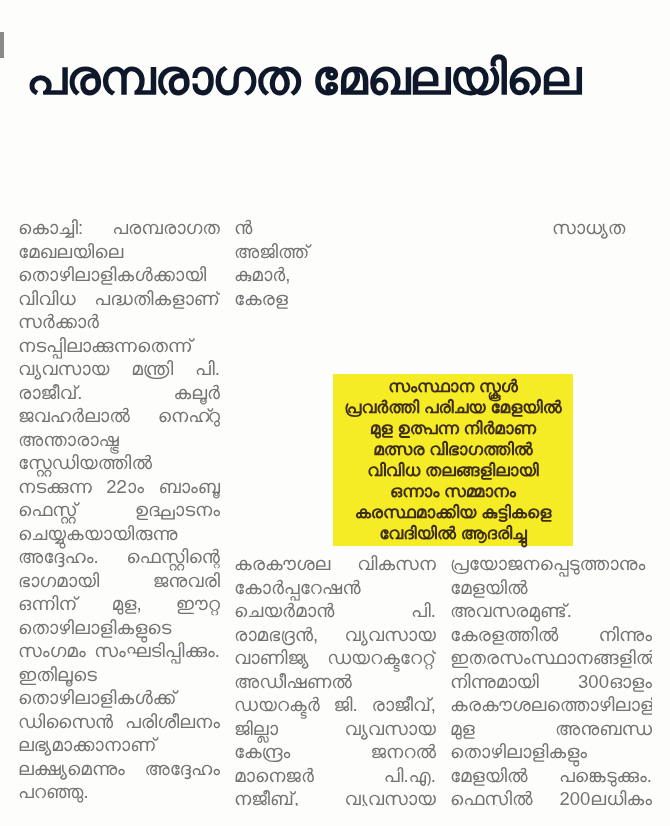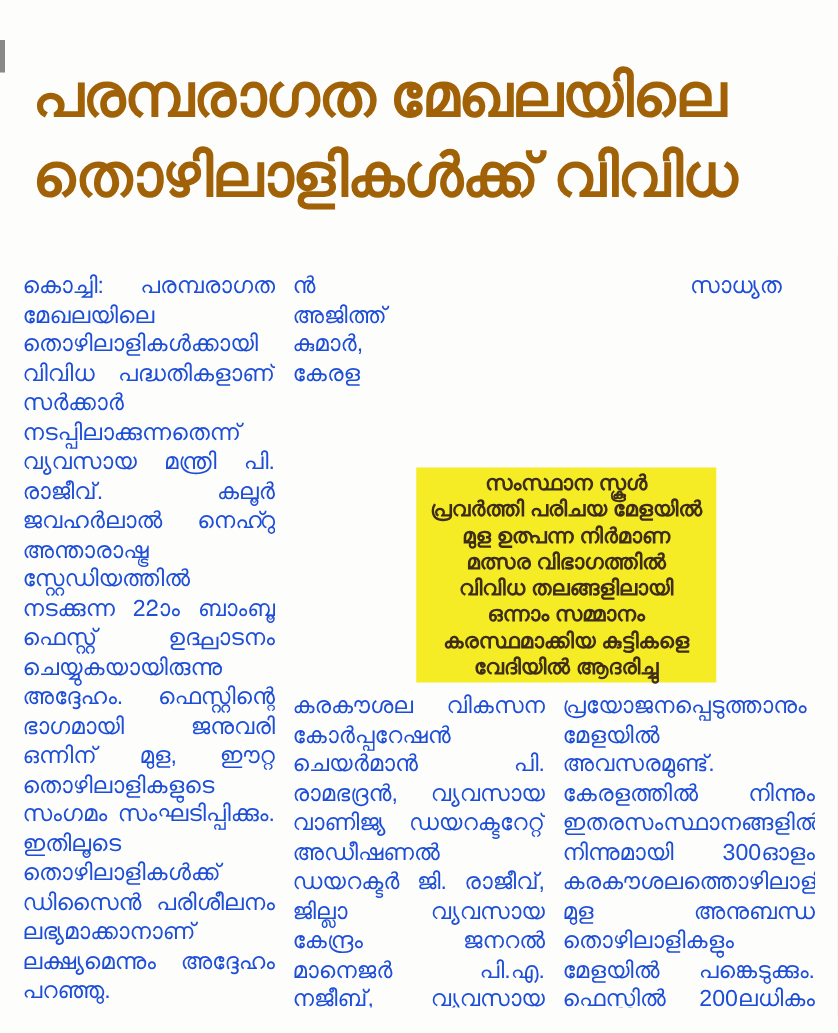--- a/index.html
+++ b/index.html
@@ -35,21 +35,21 @@
     width:634px; height:600px;
     display:flex;
     gap:14px;
   }
   .col{
     width:202px;
     flex:0 0 202px;
     font-size:18.5px;
     line-height:23.5px;
     text-align:justify;
-    color:#1d4ed8;
+    color:#737373;
     overflow:hidden;
     height:590px;
   }
   .col p{margin:0;}
   .col p + p{text-indent:18px;}
   
   .spacer-right{
     float:right;
     width:104px;
     height:184px;
@@ -92,23 +92,22 @@
     opacity:.55;
   }
 </style>
 </head>
 <body>
 
 <div class="article" style="background: rgb(253, 253, 251);">
 
   <div class="scan-mark"></div>
 
-  <h1 class="headline" style="color: #a16207;">
+  <h1 class="headline" style="color: #0f172a;">
     <span class="hl-line">പരമ്പരാഗത മേഖലയിലെ</span>
-    <span class="hl-line">തൊഴിലാളികൾക്ക് വിവിധ</span>
   </h1>
 
   <div class="body-grid">
 
     <div class="col">
       <p>കൊച്ചി: പരമ്പരാഗത മേഖലയിലെ തൊഴിലാളികൾക്കായി വിവിധ പദ്ധതികളാണ് സർക്കാർ നടപ്പിലാക്കുന്നതെന്ന് വ്യവസായ മന്ത്രി പി. രാജീവ്. കലൂർ ജവഹർലാൽ നെഹ്റു അന്താരാഷ്ട്ര സ്റ്റേഡിയത്തിൽ നടക്കുന്ന 22ാം ബാംബൂ ഫെസ്റ്റ് ഉദ്ഘാടനം ചെയ്യുകയായിരുന്നു അദ്ദേഹം. ഫെസ്റ്റിന്റെ ഭാഗമായി ജനുവരി ഒന്നിന് മുള, ഈറ്റ തൊഴിലാളികളുടെ സംഗമം സംഘടിപ്പിക്കും. ഇതിലൂടെ തൊഴിലാളികൾക്ക് ഡിസൈൻ പരിശീലനം ലഭ്യമാക്കാനാണ് ലക്ഷ്യമെന്നും അദ്ദേഹം പറഞ്ഞു.</p>
       <p>ടി.ജെ. വിനോദ് എംഎൽഎ അധ്യക്ഷനായി. വ്യവസായ പ്രിൻസിപ്പൽ സെക്രട്ടറി എ.പി.എം. മുഹമ്മദ് ഹനീഷ് ആമുഖ പ്രഭാഷണം നടത്തി. വ്യവസായ സ്റ്റാൻഡിങ് കമ്മിറ്റി ചെയർമാൻ തിരുച്ചി ശിവ എംപി മുഖ്യാതിഥിയായി. ജില്ലാ കലക്ടർ ജി. പ്രിയങ്ക, ഓഫിസർ ഓൺ സ്പെഷ്യൽ ഡ്യൂട്ടി (വ്യവസായം) ആനി ജൂല തോമസ്, നാഷണൽ ബാംബൂ മിഷൻ ഡയറക്ടർ ഡോ. പ്രഭാത് കുമാർ, ബോർഡ് ഫോർ പബ്ലിക് സെക്ടർ ട്രാൻസ്ഫോമേഷൻ എക്സിക്യൂട്ടിവ് ചെയർമാ</p>
     </div>
 
     <div class="col">

